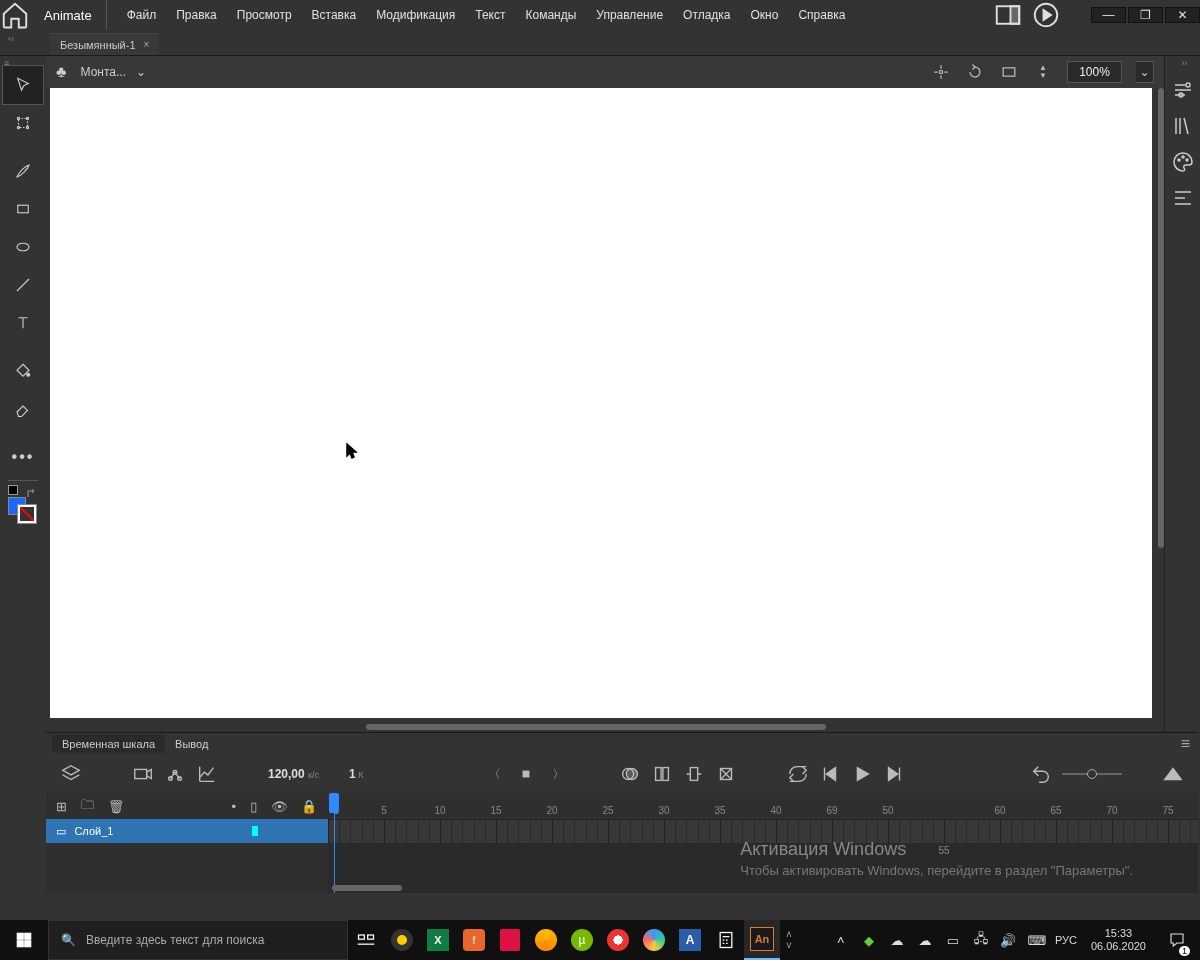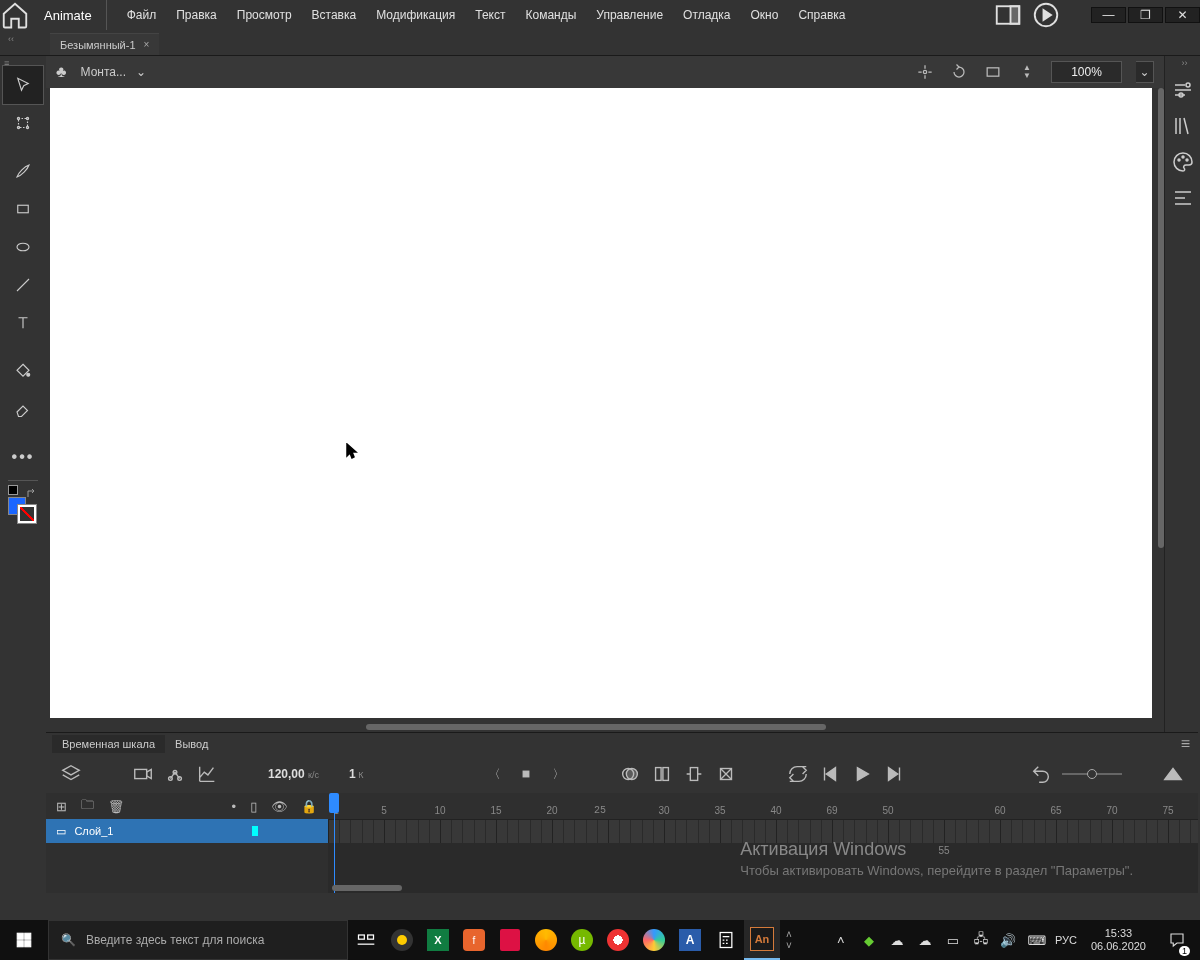--- a/index.html
+++ b/index.html
@@ -22,21 +22,21 @@
 .tool-btn.sel{background:#222;outline:1px solid #555}
 .tool-btn svg{width:18px;height:18px}
 .tool-sep{height:1px;background:#555;width:30px;margin:4px 0}
 .tool-more{letter-spacing:2px;font-weight:bold}
 .swatch{width:18px;height:18px;border:1px solid #888}
 .canvas-area{flex:1;display:flex;flex-direction:column;background:#333}
 .scene-bar{height:32px;background:#383838;display:flex;align-items:center;padding:0 10px;gap:14px;color:#ccc;font-size:12px}
 .scene-dd{display:flex;align-items:center;gap:10px;cursor:pointer}
 .scene-spacer{flex:1}
 .sb-ico{width:20px;height:20px;display:flex;align-items:center;justify-content:center;cursor:pointer;color:#bbb}
-.zoom-box{width:71px;height:22px;background:#2a2a2a;border:1px solid #555;color:#eee;font-size:12px;display:flex;align-items:center;justify-content:center}
+.zoom-box{width:55px;height:22px;background:#2a2a2a;border:1px solid #555;color:#eee;font-size:12px;display:flex;align-items:center;justify-content:center}
 .zoom-dd{width:18px;height:22px;background:#2a2a2a;border:1px solid #555;border-left:none;display:flex;align-items:center;justify-content:center;cursor:pointer}
 .canvas-wrap{flex:1;background:#333;position:relative;overflow:hidden}
 .canvas{position:absolute;left:4px;top:0;right:12px;bottom:14px;background:#fff}
 .cursor-arrow{position:absolute;left:300px;top:355px;color:#000}
 .h-scroll{position:absolute;bottom:2px;left:320px;width:460px;height:6px;background:#666;border-radius:3px}
 .v-scroll{position:absolute;right:0;top:0px;width:6px;height:460px;background:#666;border-radius:3px}
 .right-col{width:36px;background:#333;display:flex;flex-direction:column;align-items:center;padding-top:2px;gap:12px;border-left:1px solid #222}
 .right-ico{width:24px;height:24px;display:flex;align-items:center;justify-content:center;cursor:pointer;color:#ccc}
 .bottom-panel{height:186px;background:#333;border-top:1px solid #1a1a1a;display:flex;flex-direction:column;margin-left:46px;margin-right:2px}
 .bp-tabs{height:22px;display:flex;align-items:center;padding-left:6px;gap:0}
@@ -399,21 +399,21 @@
         <span class="kf"></span>
       </div>
     </div>
     <div class="timeline-area">
       <div class="ruler" id="ruler">
           <span class="tick" style="left: 8px;">1</span>
           <span class="tick" style="left: 56px;">5</span>
           <span class="tick" style="left: 112px;">10</span>
           <span class="tick" style="left: 168px;">15</span>
           <span class="tick" style="left: 224px;">20</span>
-          <span class="tick" style="left: 272px; font-family: Liberation Mono, monospace;">25</span>
+          <span class="tick" style="left: 280px;">25</span>
           <span class="tick" style="left: 336px;">30</span>
           <span class="tick" style="left: 392px;">35</span>
           <span class="tick" style="left: 448px;">40</span>
           <span class="tick" style="left: 504px;">69</span>
           <span class="tick" style="left: 560px;">50</span>
           <span class="tick" style="left: 616px; margin-top: 40px;">55</span>
           <span class="tick" style="left: 672px;">60</span>
           <span class="tick" style="left: 728px;">65</span>
           <span class="tick" style="left: 784px;">70</span>
           <span class="tick" style="left: 840px;">75</span>

